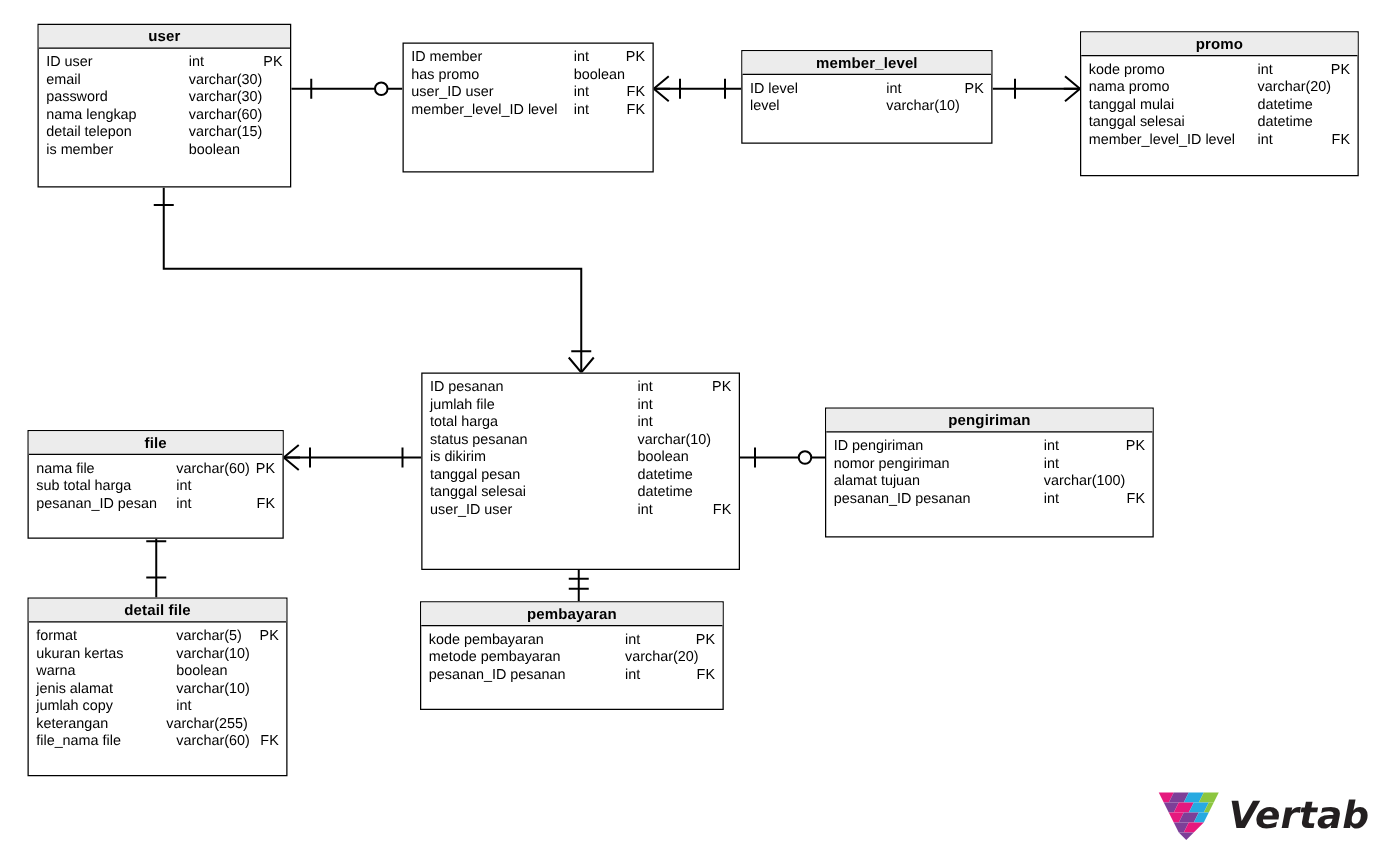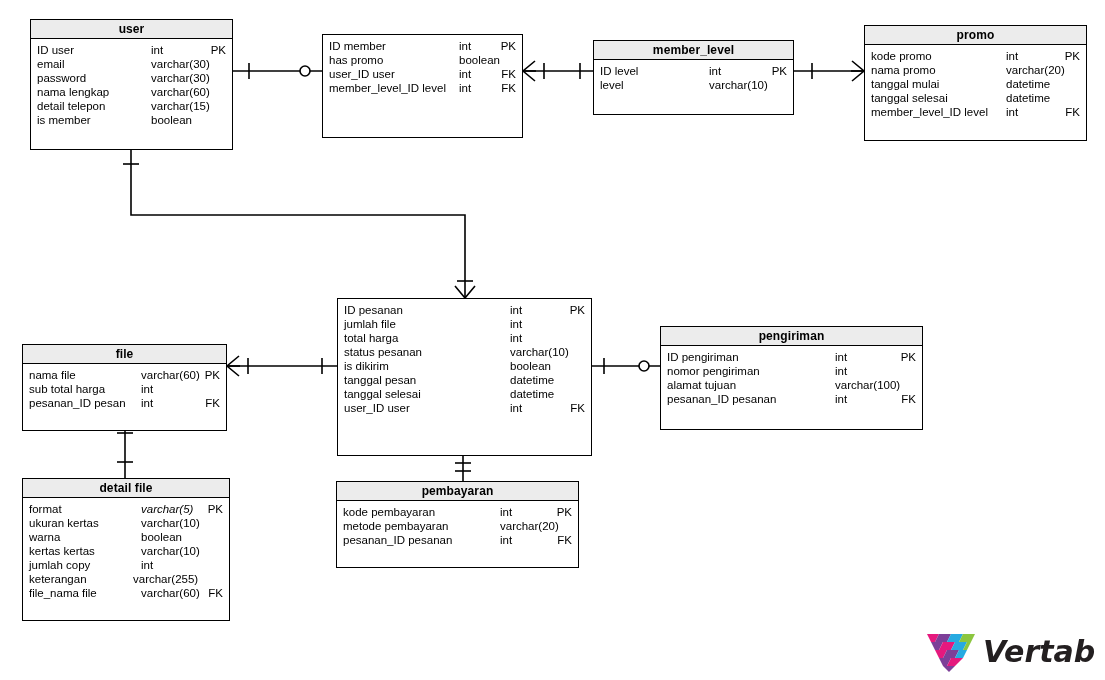--- a/index.html
+++ b/index.html
@@ -275,33 +275,33 @@
             <span class="er-type" style="left: 112px;">int</span>
             <span class="er-key">FK</span>
           </div>
         </div>
       </div>
       <div class="er-table" style="left: 22px; top: 478px; width: 208px; height: 143px;">
         <div class="er-title">detail file</div>
         <div class="er-cols">
           <div class="er-row">
             <span class="er-name">format</span>
-            <span class="er-type" style="left: 112px; font-style: italic;">varchar(5)</span>
+            <span class="er-type" style="left: 112px;">varchar(5)</span>
             <span class="er-key">PK</span>
           </div>
           <div class="er-row">
             <span class="er-name">ukuran kertas</span>
             <span class="er-type" style="left: 112px;">varchar(10)</span>
           </div>
           <div class="er-row">
             <span class="er-name">warna</span>
             <span class="er-type" style="left: 112px;">boolean</span>
           </div>
           <div class="er-row">
-            <span class="er-name">kertas kertas</span>
+            <span class="er-name">jenis alamat</span>
             <span class="er-type" style="left: 112px;">varchar(10)</span>
           </div>
           <div class="er-row">
             <span class="er-name">jumlah copy</span>
             <span class="er-type" style="left: 112px;">int</span>
           </div>
           <div class="er-row">
             <span class="er-name">keterangan</span>
             <span class="er-type" style="left: 104px;">varchar(255)</span>
           </div>

